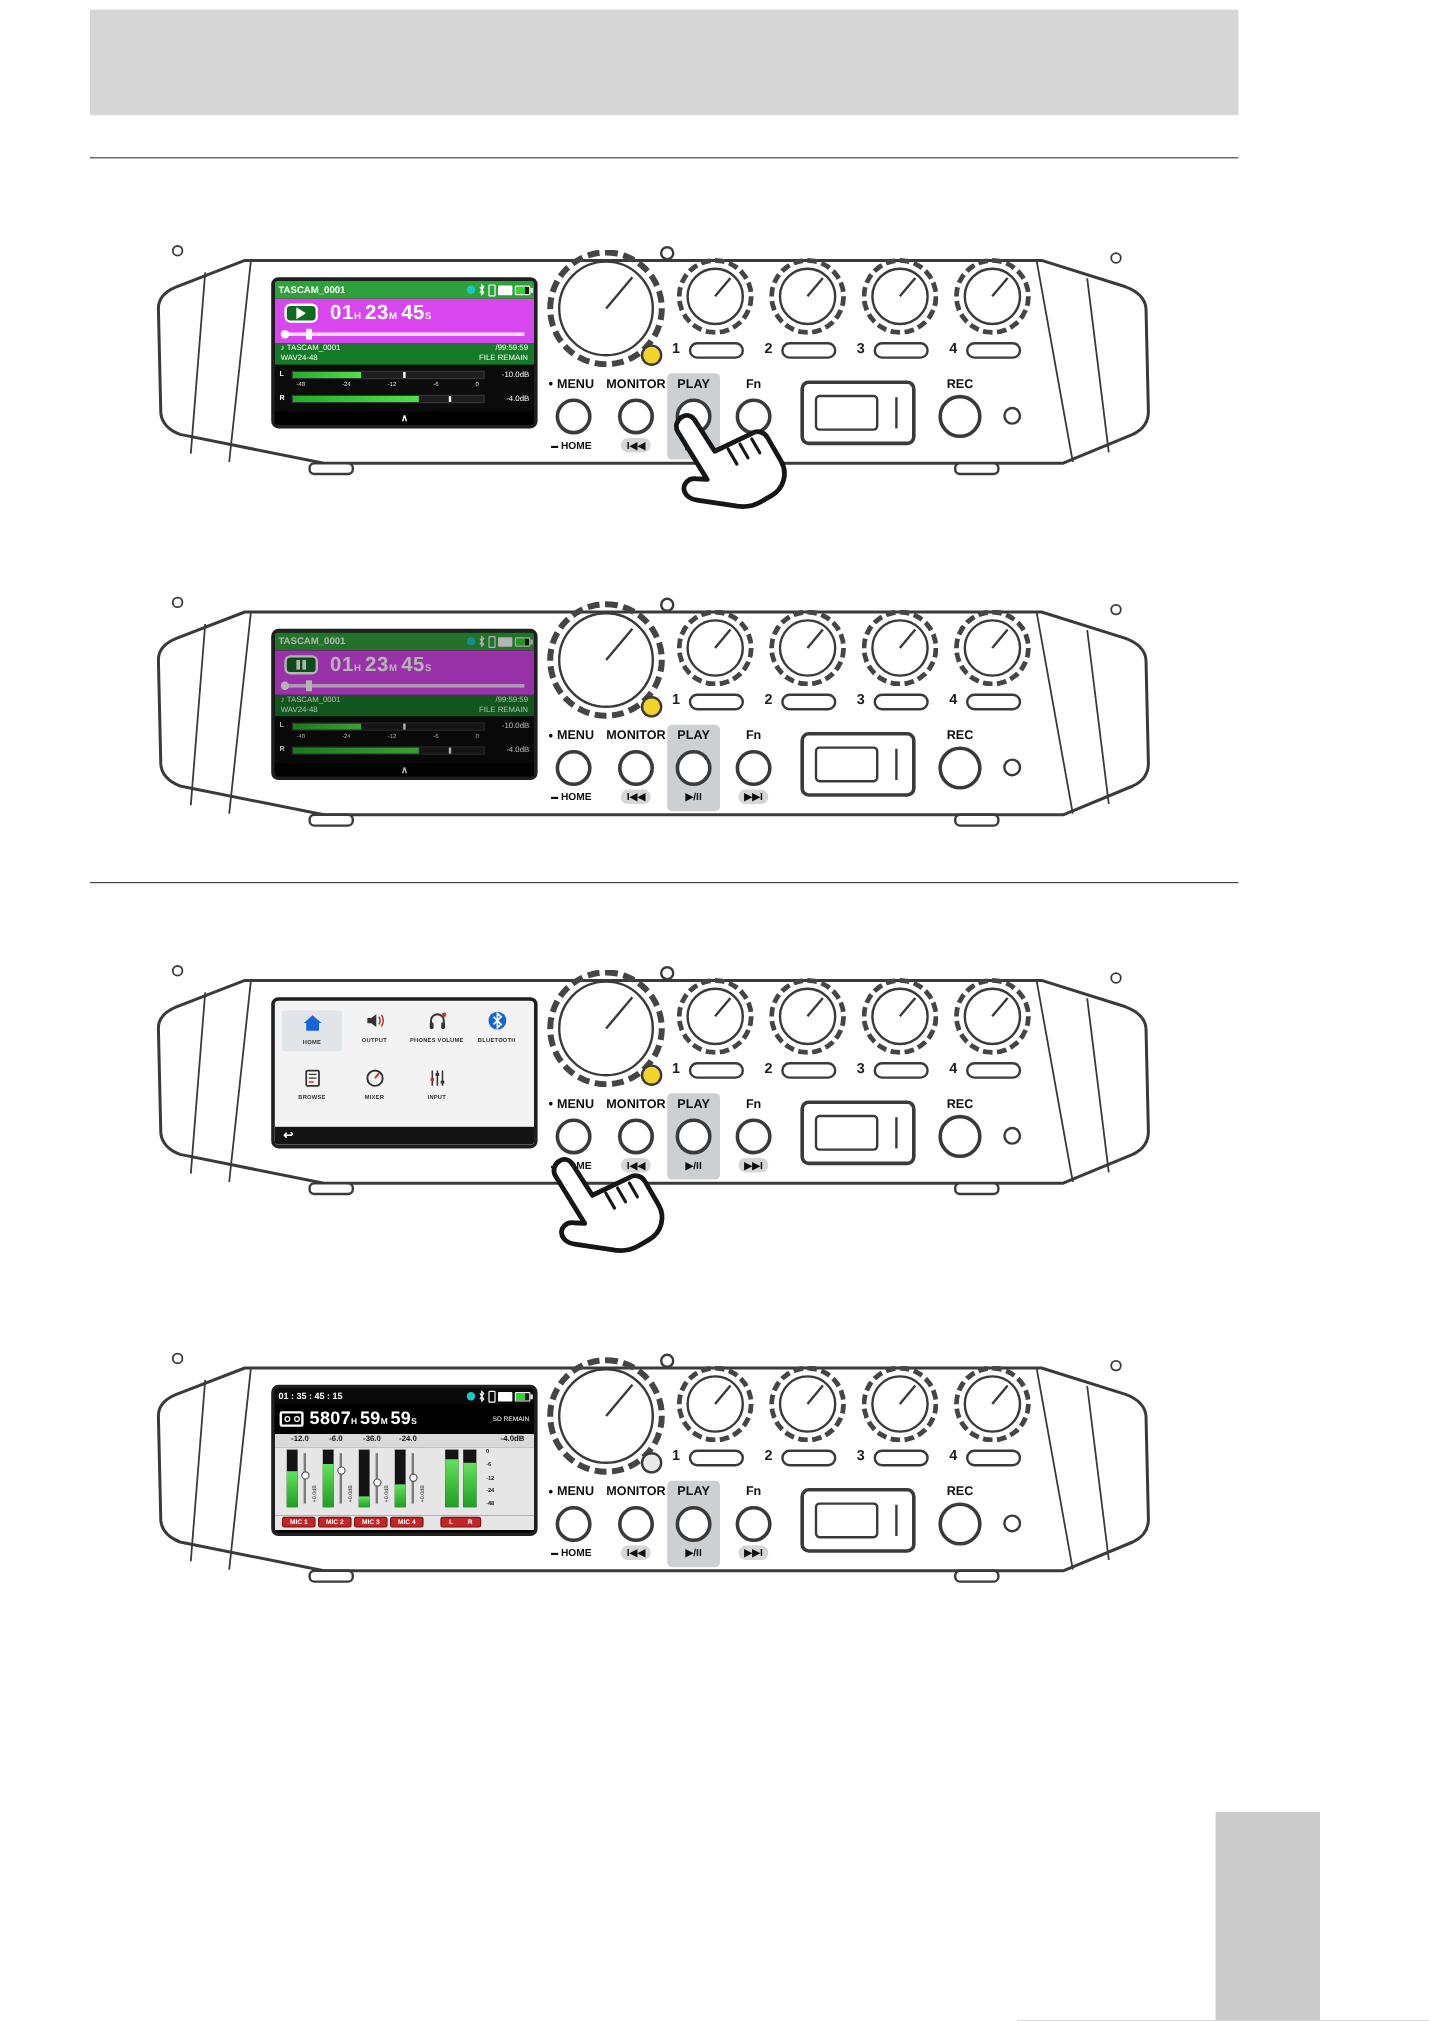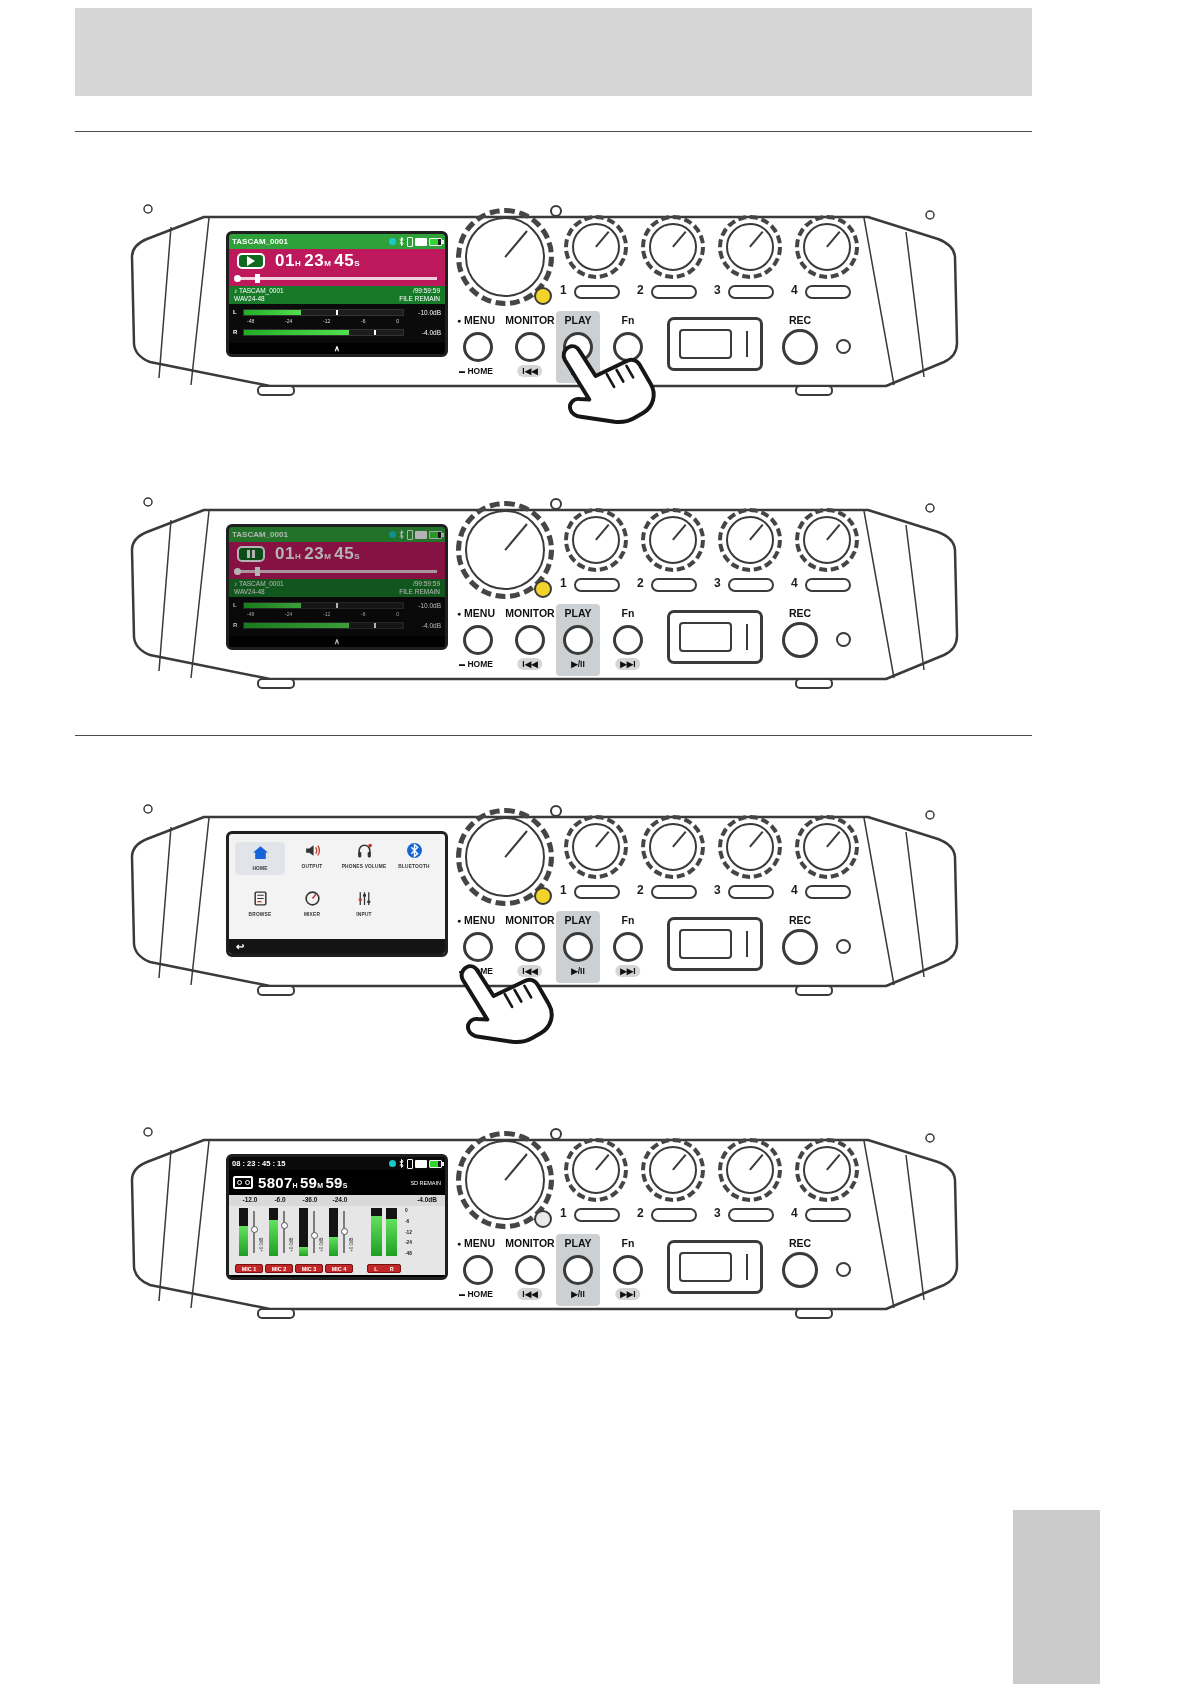--- a/index.html
+++ b/index.html
@@ -33,21 +33,21 @@
   .sic-dot{width:7px;height:7px;border-radius:50%;background:#19c8c8;display:inline-block}
   .sic-bt{width:7px;height:11px}
   .sic-bt path{stroke:#fff;fill:none;stroke-width:1.1}
   .sic-phone{width:6px;height:10px;border:1px solid #fff;border-radius:1px;display:inline-block;box-sizing:border-box}
   .sic-usb{width:12px;height:8px;background:#fff;border-radius:1px;display:inline-block}
   .sic-batt{width:13px;height:8px;border:1px solid #eee;border-radius:1px;position:relative;background:linear-gradient(90deg,#35d435 70%,#1b1b1b 70%);display:inline-block;box-sizing:border-box}
   .sic-batt::after{content:"";position:absolute;right:-3px;top:1.5px;width:2px;height:4px;background:#eee}
   
   .p-title{height:15px;background:#2ea13a;display:flex;align-items:center;padding:0 3px;color:#fff;font-size:8px;font-weight:bold}
   .p-title .t{white-space:nowrap}
-  .p-main{position:relative;height:37px;background:#be185d}
+  .p-main{position:relative;height:37px;background:#d946ef}
   .p-badge{position:absolute;left:8px;top:4px;width:28px;height:16px;border:2px solid #fff;border-radius:5px;display:flex;align-items:center;justify-content:center;background:#0f6a20;box-sizing:border-box}
   .tri{width:0;height:0;border-left:8px solid #fff;border-top:5px solid transparent;border-bottom:5px solid transparent;display:block}
   .pbars{display:none;gap:2px}
   .pbars i{width:3px;height:8px;background:#fff;display:block}
   .is-paused .pbars{display:flex}
   .is-paused::after{content:"";position:absolute;inset:0;background:rgba(8,8,8,.30);z-index:4}
   .p-time{position:absolute;left:46px;top:2px;color:#fff;font-weight:bold;font-size:17px;letter-spacing:.5px}
   .p-time i{font-style:normal;font-size:8px;margin-right:3px}
   .p-progress{position:absolute;left:8px;right:8px;bottom:6px;height:3px;background:rgba(255,255,255,.8)}
   .p-progress::before{content:"";position:absolute;left:-3px;top:-2px;width:7px;height:7px;border-radius:50%;background:#fff}
@@ -510,21 +510,21 @@
     <span class="slabel" style="left:422px;top:172px">I◀◀</span>
     <span class="slabel plain" style="left:470px;top:172px">▶/II</span>
     <span class="slabel" style="left:520px;top:172px">▶▶I</span>
     <span class="connector" style="left:559px;top:124px">
         <i></i>
         <u></u>
       </span>
 
     <div class="screen">
       <div class="s4-title">
-        <span>08 : 23 : 45 : 15</span>
+        <span>01 : 35 : 45 : 15</span>
         <span class="sics">
           <span class="sic-dot"></span>
           <svg class="sic-bt" viewBox="0 0 8 12">
               <path d="M2.2,3.2 L5.8,8.8 L4,10.6 L4,1.4 L5.8,3.2 L2.2,8.8"></path>
             </svg>
           <span class="sic-phone"></span>
           <span class="sic-usb"></span>
           <span class="sic-batt"></span>
         </span>
       </div>

